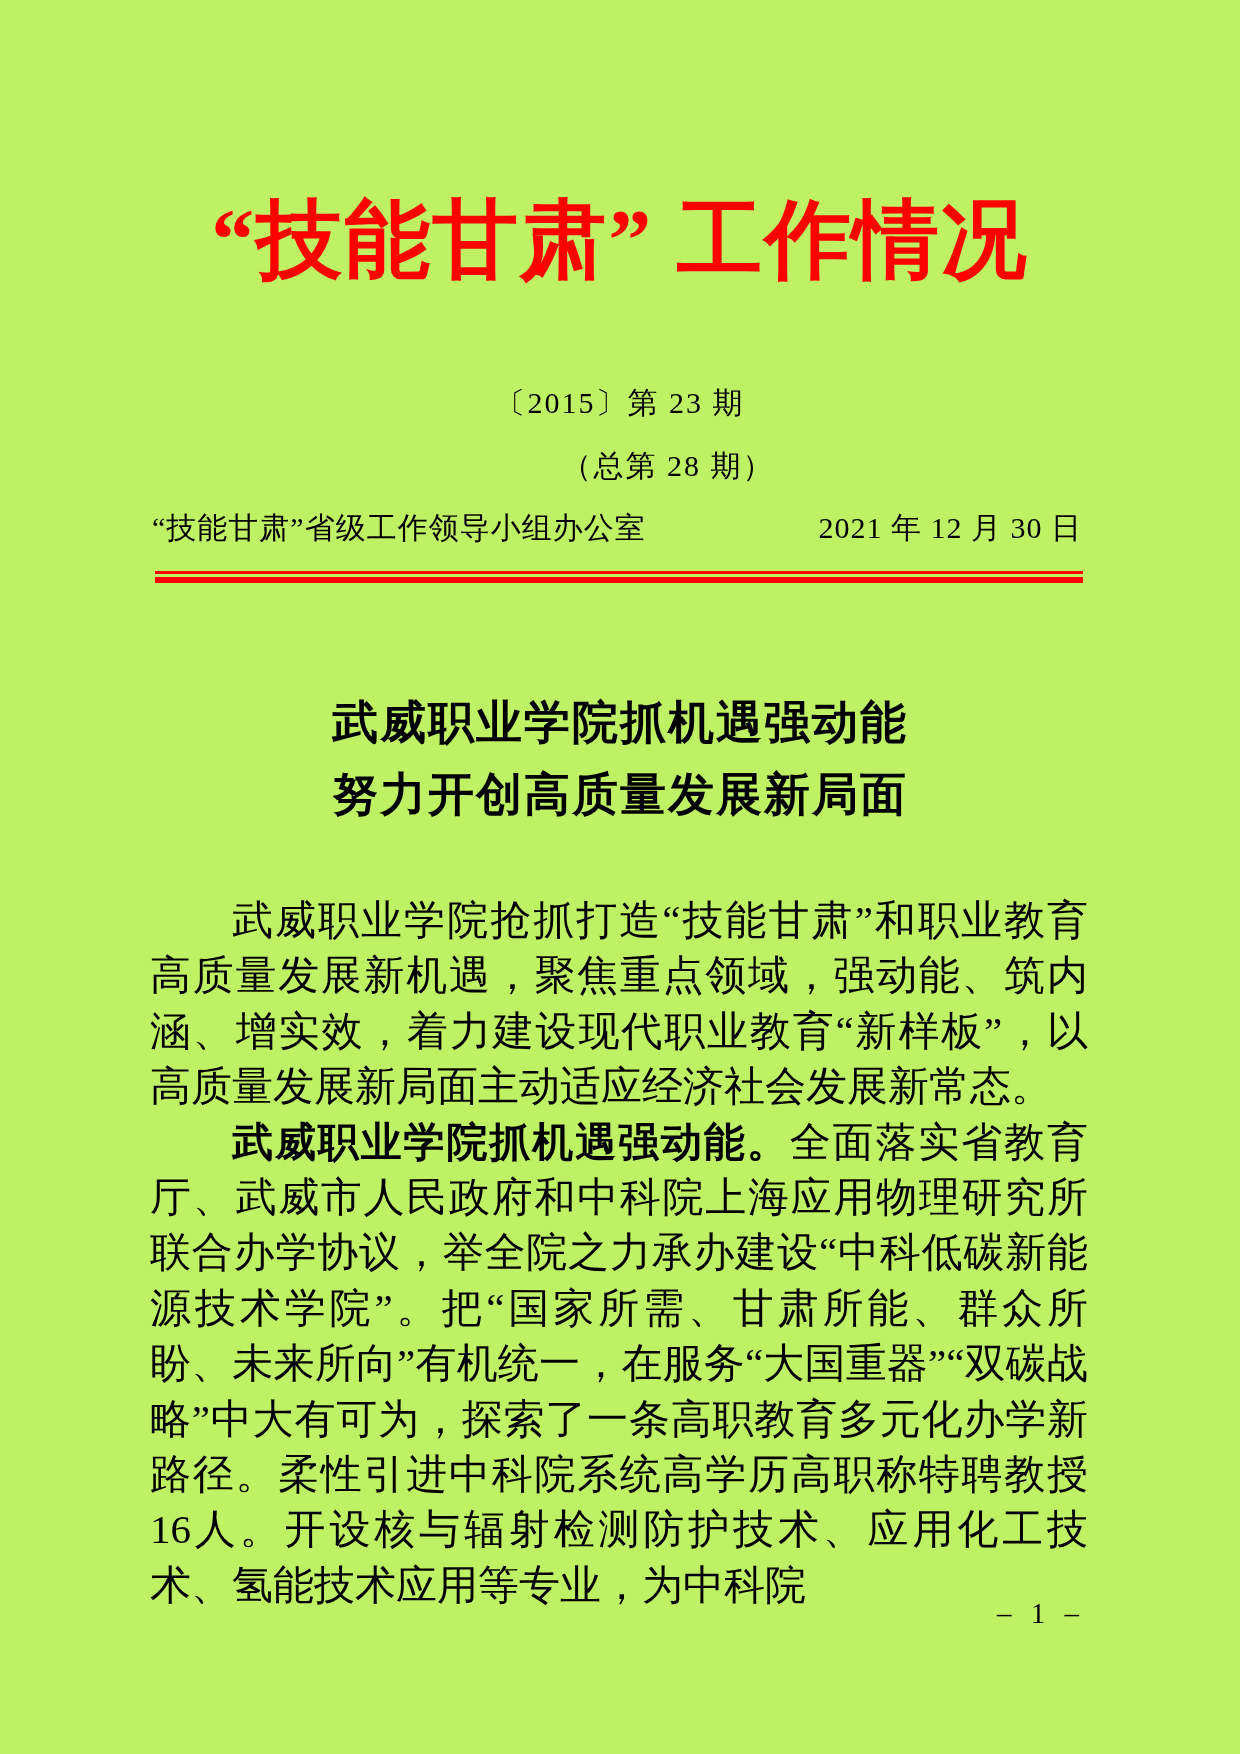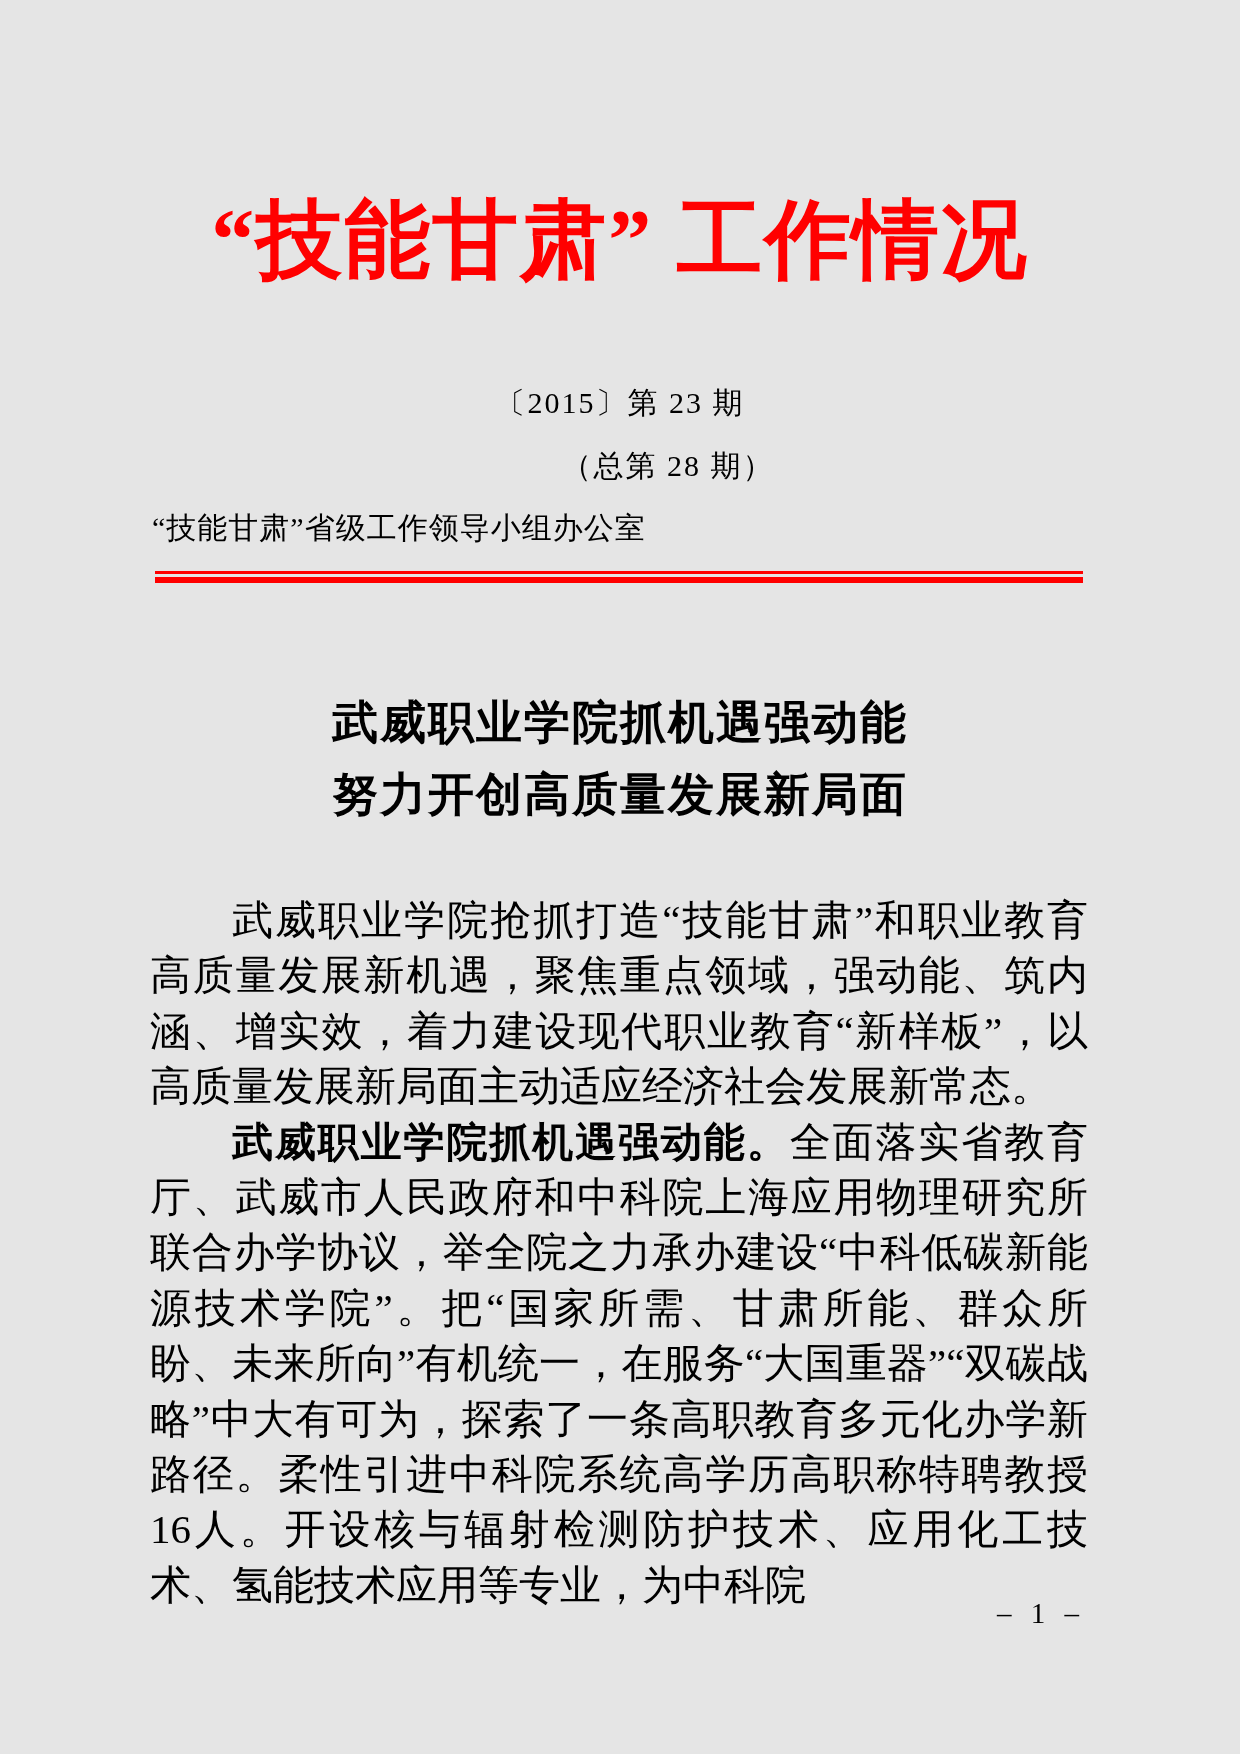--- a/index.html
+++ b/index.html
@@ -4,21 +4,21 @@
 <style>
   html, body {
     margin: 0;
     padding: 0;
     background: #ffffff;
   }
   .page {
     position: relative;
     width: 1240px;
     height: 1754px;
-    background: #e5e5e5;
+    background: #bef264;
     overflow: hidden;
     font-family: "Liberation Serif", "DejaVu Serif", serif;
     color: #000000;
   }
   .masthead-title {
     position: absolute;
     top: 182px;
     left: 0;
     width: 100%;
     text-align: center;
@@ -118,20 +118,21 @@
 <div class="page">
 
   <div class="masthead-title">“技能甘肃” 工作情况</div>
 
   <div class="issue-line">〔2015〕第 23 期</div>
 
   <div class="total-line">（总第 28 期）</div>
 
   <div class="office-row">
     <span class="office-name">“技能甘肃”省级工作领导小组办公室</span>
+    <span class="issue-date">2021 年 12 月 30 日</span>
   </div>
 
   <div class="red-rule"></div>
 
   <div class="article-title line1">武威职业学院抓机遇强动能</div>
 
   <div class="article-title line2">努力开创高质量发展新局面</div>
 
   <div class="article-body">
     <p><span class="para-lead"></span><span>武威职业学院抢抓打造“技能甘肃”和职业教育高质量发展新机遇，聚焦重点领域，强动能、筑内涵、增实效，着力建设现代职业教育“新样板”，以高质量发展新局面主动适应经济社会发展新常态。</span></p>

